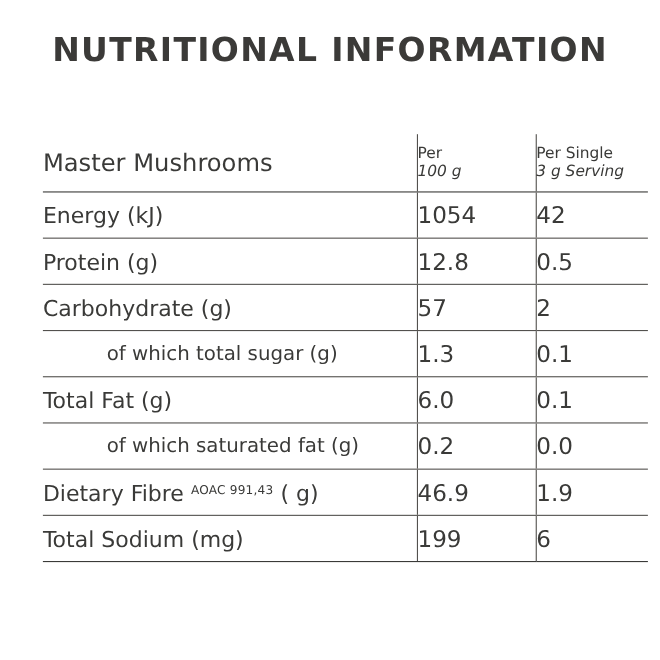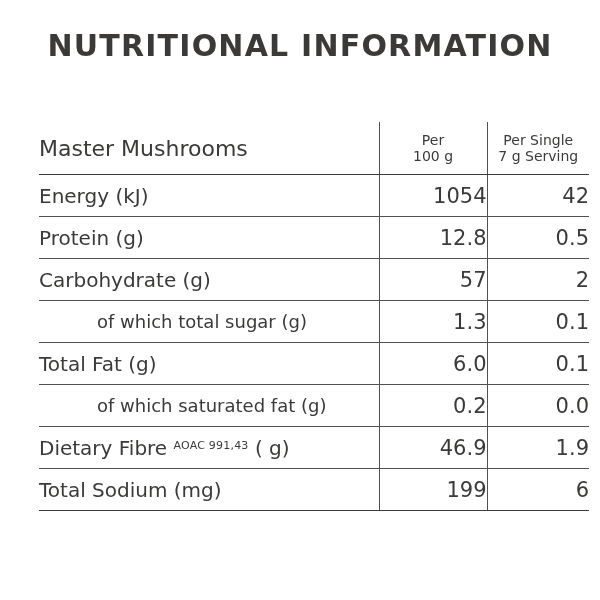--- a/index.html
+++ b/index.html
@@ -58,28 +58,28 @@
     height: 52px;
     border-bottom: 1.6px solid #3a3a38;
     padding-bottom: 2px;
   }
   .hdr-name {
     font-size: 22px;
     padding-left: 6px;
     color: #3a3a38;
   }
   .hdr-col {
-    text-align: center;
+    text-align: left;
     font-size: 14px;
     line-height: 1.15;
     color: #3a3a38;
     margin-left: 29px;
   }
   .hdr-col .l1 { display: block; }
-  .hdr-col .l2 { display: block; }
+  .hdr-col .l2 { display: block; font-style: italic; }
 
   .data-row td {
     height: 41px;
     border-bottom: 1.3px solid #53514e;
   }
   .data-row:last-child td {
     border-bottom: 1.6px solid #3a3a38;
   }
   .cell-label {
     font-size: 20px;
@@ -89,21 +89,21 @@
   .cell-label.indent {
     padding-left: 58px;
     font-size: 18px;
   }
   .cell-label .sup {
     font-size: 11px;
     vertical-align: 0.55em;
     letter-spacing: 0.2px;
   }
   .cell-val {
-    text-align: right;
+    text-align: left;
     font-size: 21px;
     border-left: 1.3px solid #53514e;
   }
   .hdr-row .hdr-col.sep {
     border-left: 1.3px solid #53514e;
   }
 </style>
 </head>
 <body>
 
@@ -120,21 +120,21 @@
       </colgroup>
       <tbody>
         <tr class="hdr-row">
           <td class="hdr-name">Master Mushrooms</td>
           <td class="hdr-col sep">
             <span class="l1">Per</span>
             <span class="l2">100 g</span>
           </td>
           <td class="hdr-col sep">
             <span class="l1">Per Single</span>
-            <span class="l2">7 g Serving</span>
+            <span class="l2">3 g Serving</span>
           </td>
         </tr>
 
         <tr class="data-row">
           <td class="cell-label"><span>Energy (kJ)</span></td>
           <td class="cell-val">1054</td>
           <td class="cell-val">42</td>
         </tr>
 
         <tr class="data-row">

